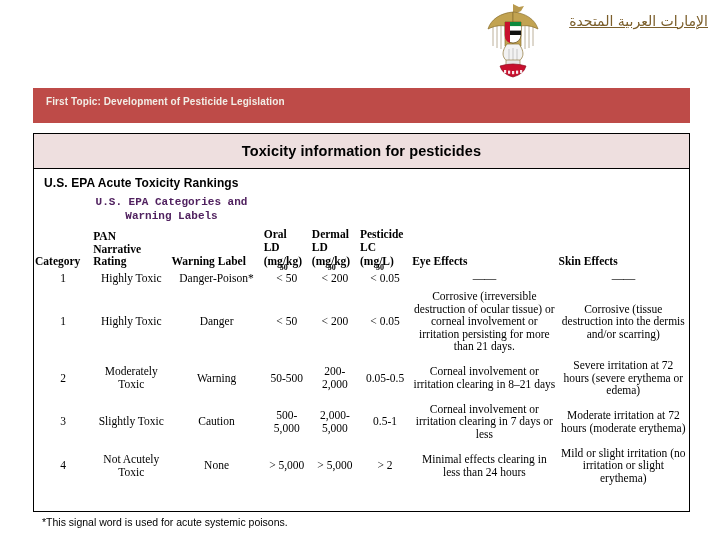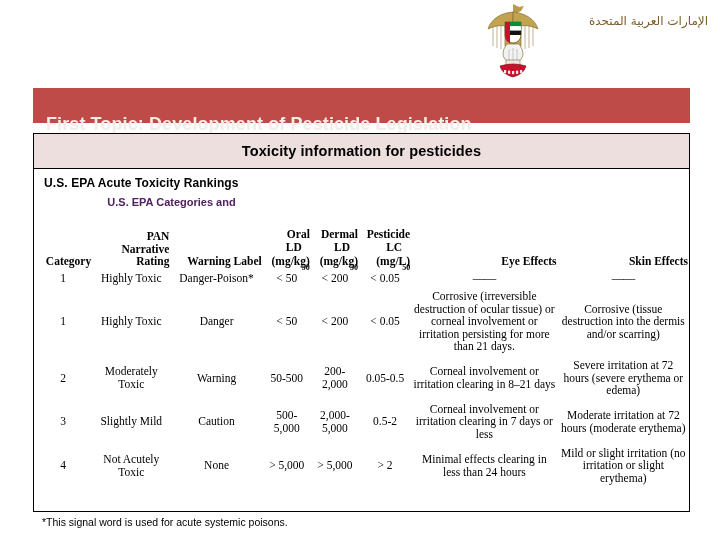--- a/index.html
+++ b/index.html
@@ -31,42 +31,43 @@
   }
   #ministry-text {
     position: absolute;
     left: 548px;
     top: 14px;
     width: 160px;
     text-align: right;
     direction: rtl;
     color: #7B5E2A;
     font-family: "DejaVu Sans", sans-serif;
-    font-size: 12px;
+    font-size: 14px;
     line-height: 15px;
     white-space: nowrap;
+    text-decoration: underline;
   }
   #ministry-text div { letter-spacing: 0px; }
 
   
   #topic-bar {
     position: absolute;
     left: 33px;
     top: 88px;
     width: 657px;
     height: 35px;
     background: #BE4B48;
     box-sizing: border-box;
   }
   #topic-bar-label {
     position: absolute;
     left: 13px;
-    top: 26px;
+    top: 8px;
     color: #F2EDE6;
-    font-size: 18px;
+    font-size: 10px;
     font-weight: bold;
     letter-spacing: 0.1px;
     white-space: nowrap;
     text-align: right;
   }
 
   
   #content-box {
     position: absolute;
     left: 33px;
@@ -98,20 +99,21 @@
     font-size: 12px;
     font-weight: bold;
     color: #000000;
     letter-spacing: 0.1px;
   }
 
   
   #group-headers {
     position: relative;
     height: 34px;
+    font-family: Liberation Mono, monospace;
   }
   .group-head {
     position: absolute;
     color: #50215F;
     font-size: 11px;
     font-weight: bold;
     text-align: center;
     line-height: 13.5px;
   }
   #group-epa { left: 40px; top: 2px; width: 195px; }
@@ -123,21 +125,21 @@
     border-collapse: collapse;
     font-family: "Liberation Serif", serif;
     font-size: 11.5px;
     color: #000000;
     table-layout: fixed;
   }
   #tox-table th {
     font-weight: bold;
     vertical-align: bottom;
     padding: 0 1px 1px 1px;
-    text-align: right;
+    text-align: left;
     line-height: 12.5px;
     margin-top: 6px;
   }
   #tox-table td {
     vertical-align: middle;
     text-align: center;
     padding: 3px 2px;
     line-height: 12.6px;
   }
   .col-cat    { width: 58px; }
@@ -230,20 +232,21 @@
 
   <div id="toxicity-band">
     <span id="toxicity-band-label">Toxicity information for pesticides</span>
   </div>
 
   <div id="rankings-title">U.S. EPA Acute Toxicity Rankings</div>
 
   <div id="group-headers">
     <div class="group-head" id="group-epa">
       <div>U.S. EPA Categories and</div>
+      <div>Warning Labels</div>
     </div>
   </div>
 
   <table id="tox-table">
     <colgroup>
       <col class="col-cat">
         <col class="col-pan">
         <col class="col-warn">
       <col class="col-oral">
         <col class="col-dermal">
@@ -305,25 +308,25 @@
           <td>Moderately Toxic</td>
           <td>Warning</td>
           <td>50-500</td>
           <td>200-2,000</td>
           <td>0.05-0.5</td>
           <td>Corneal involvement or irritation clearing in 8–21 days</td>
           <td>Severe irritation at 72 hours (severe erythema or edema)</td>
         </tr>
         <tr>
           <td>3</td>
-          <td>Slightly Mild</td>
+          <td>Slightly Toxic</td>
           <td>Caution</td>
           <td>500-5,000</td>
           <td>2,000-5,000</td>
-          <td>0.5-2</td>
+          <td>0.5-1</td>
           <td>Corneal involvement or irritation clearing in 7 days or less</td>
           <td>Moderate irritation at 72 hours (moderate erythema)</td>
         </tr>
         <tr>
           <td>4</td>
           <td>Not Acutely Toxic</td>
           <td>None</td>
           <td>&gt; 5,000</td>
           <td>&gt; 5,000</td>
           <td>&gt; 2</td>

